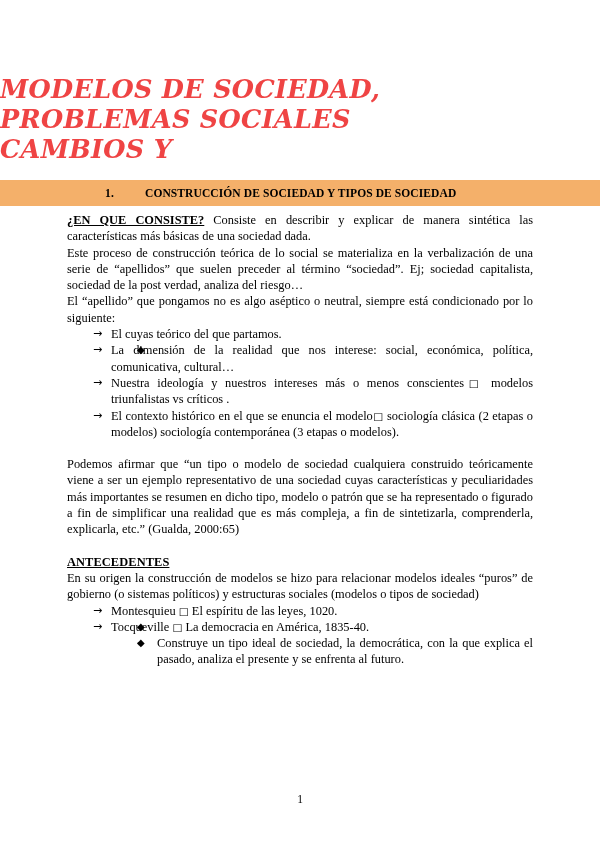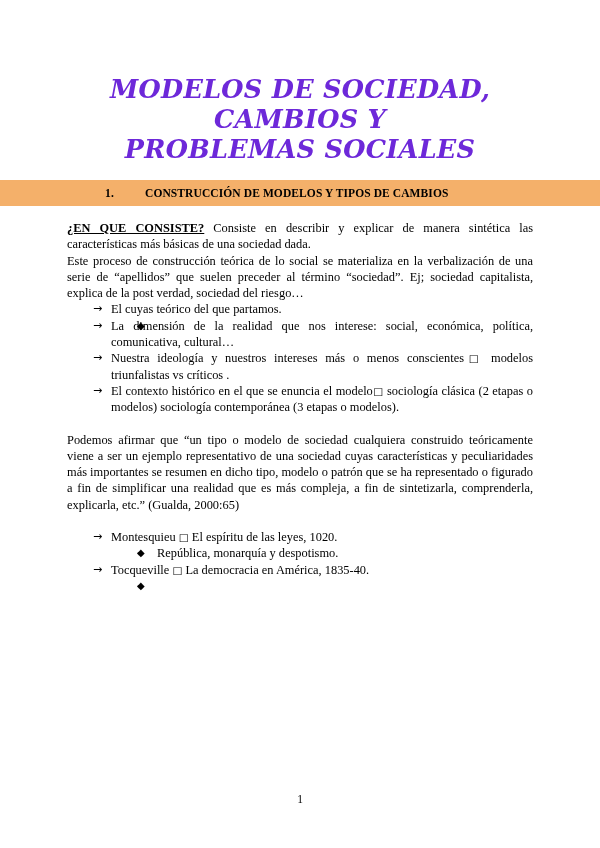--- a/index.html
+++ b/index.html
@@ -14,22 +14,22 @@
     position: relative;
     font-family: "Liberation Serif", "DejaVu Serif", serif;
     color: #000000;
     overflow: hidden;
   }
 
   
   .doc-title {
     margin: 0;
     padding: 74px 0 0 0;
-    text-align: center;
-    color: #6d28d9;
+    text-align: left;
+    color: #ef4444;
     font-family: "DejaVu Serif", "Liberation Serif", serif;
     font-style: italic;
     font-weight: bold;
     font-size: 25.5px;
     line-height: 30px;
     letter-spacing: 0.3px;
   }
   .doc-title .tline { display: block; white-space: nowrap; }
 
   
@@ -52,21 +52,21 @@
   .section-title {
     font-weight: bold;
     font-size: 11.5px;
     letter-spacing: 0.1px;
   }
 
   
   .content {
     position: absolute;
     left: 67px;
-    top: 220px;
+    top: 212px;
     width: 466px;
   }
 
   p.para {
     margin: 0;
     text-align: justify;
     font-size: 12.4px;
     line-height: 16.3px;
     text-justify: inter-word;
   }
@@ -142,35 +142,36 @@
     width: 600px;
     text-align: center;
     font-size: 11.5px;
   }
 </style>
 </head>
 <body>
 
 <h1 class="doc-title">
   <span class="tline">MODELOS DE SOCIEDAD,</span>
+  <span class="tline">PROBLEMAS SOCIALES</span>
   <span class="tline">CAMBIOS Y</span>
-  <span class="tline">PROBLEMAS SOCIALES</span>
 </h1>
 
 <div class="section-band">
   <span class="section-num">1.</span>
-  <span class="section-title">CONSTRUCCIÓN DE MODELOS Y TIPOS DE CAMBIOS</span>
+  <span class="section-title">CONSTRUCCIÓN DE SOCIEDAD Y TIPOS DE SOCIEDAD</span>
 </div>
 
 <div class="content">
 
   <p class="para"><span class="bold-ul">¿EN QUE CONSISTE?</span><span> Consiste en describir y explicar de manera sintética las características más básicas de una sociedad dada.</span></p>
 
-  <p class="para">Este proceso de construcción teórica de lo social se materializa en la verbalización de una serie de “apellidos” que suelen preceder al término “sociedad”. Ej; sociedad capitalista, explica de la post verdad, sociedad del riesgo…</p>
-
+  <p class="para">Este proceso de construcción teórica de lo social se materializa en la verbalización de una serie de “apellidos” que suelen preceder al término “sociedad”. Ej; sociedad capitalista, sociedad de la post verdad, analiza del riesgo…</p>
+
+  <p class="para">El “apellido” que pongamos no es algo aséptico o neutral, siempre está condicionado por lo siguiente:</p>
 
   <ul class="lvl1">
 
     <li class="l1 noj">
       <span class="marker1">→</span>
       <span>El cuyas teórico del que partamos.</span>
       <ul class="lvl2">
         <li class="l2">
           <span class="marker2">◆</span>
         </li>
@@ -193,41 +194,43 @@
     </li>
 
   </ul>
 
   <div class="gap-md"></div>
 
   <p class="para">Podemos afirmar que “un tipo o modelo de sociedad cualquiera construido teóricamente viene a ser un ejemplo representativo de una sociedad cuyas características y peculiaridades más importantes se resumen en dicho tipo, modelo o patrón que se ha representado o figurado a fin de simplificar una realidad que es más compleja, a fin de sintetizarla, comprenderla, explicarla, etc.” (Gualda, 2000:65)</p>
 
   <div class="gap-md"></div>
 
-
+  <p class="heading-ul">ANTECEDENTES</p>
+
+  <p class="para">En su origen la construcción de modelos se hizo para relacionar modelos ideales “puros” de gobierno (o sistemas políticos) y estructuras sociales (modelos o tipos de sociedad)</p>
 
   <ul class="lvl1">
 
     <li class="l1 noj">
       <span class="marker1">→</span>
       <span>Montesquieu </span><span class="tofu">□</span><span> El espíritu de las leyes, 1020.</span>
       <ul class="lvl2">
         <li class="l2 noj">
           <span class="marker2">◆</span>
-          <span>República, monarquía y despotismo.</span>
         </li>
       </ul>
     </li>
 
     <li class="l1 noj">
       <span class="marker1">→</span>
       <span>Tocqueville </span><span class="tofu">□</span><span> La democracia en América, 1835-40.</span>
       <ul class="lvl2">
         <li class="l2">
           <span class="marker2">◆</span>
+          <span>Construye un tipo ideal de sociedad, la democrática, con la que explica el pasado, analiza el presente y se enfrenta al futuro.</span>
         </li>
       </ul>
     </li>
 
   </ul>
 
 </div>
 
 <div class="page-number">1</div>
 

